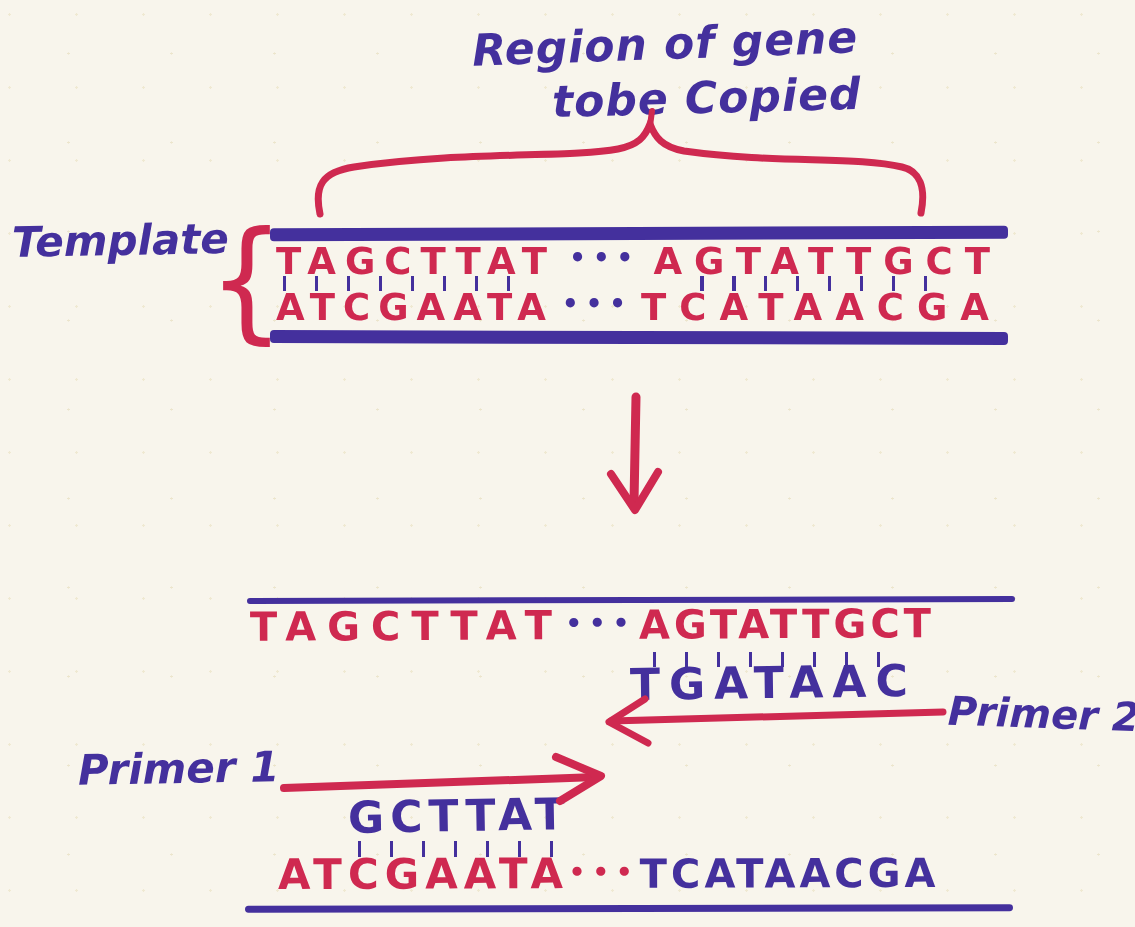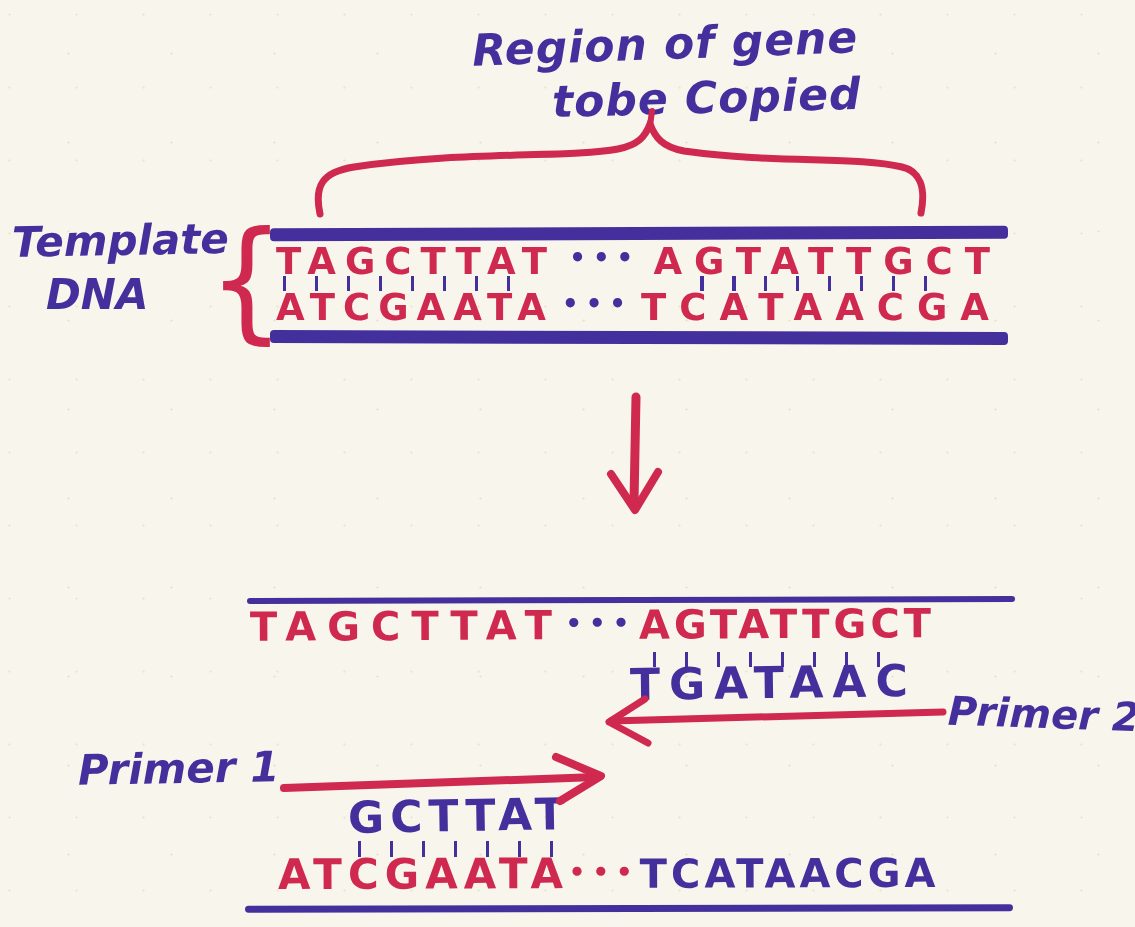--- a/index.html
+++ b/index.html
@@ -65,21 +65,20 @@
 </style>
 </head>
 <body>
 
 <div class="page">
 
   <div class="abs hand title1">Region of gene</div>
   <div class="abs hand title2">tobe Copied</div>
 
   <div class="abs hand tmpl1">Template</div>
-  <div class="abs hand tmpl2">DNA</div>
   <div class="abs big-brace">{</div>
 
   <div class="bar bar-ds-top"></div>
   <div class="row row-ds-top">
     <span class="seq left">TAGCTTAT</span>
     <span class="dots">•••</span>
     <span class="seq right">AGTATTGCT</span>
   </div>
   <div class="bonds bonds-ds-left"></div>
   <div class="bonds bonds-ds-right"></div>

